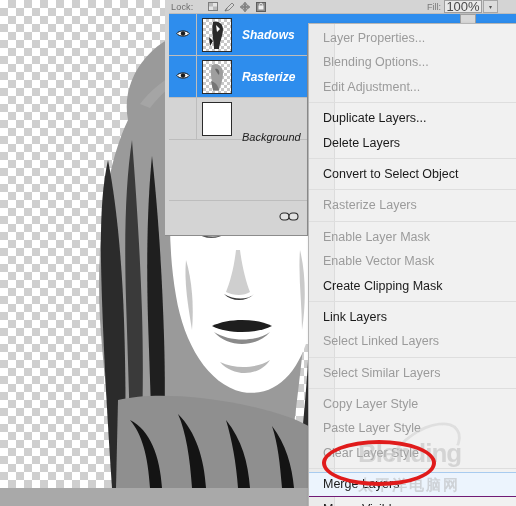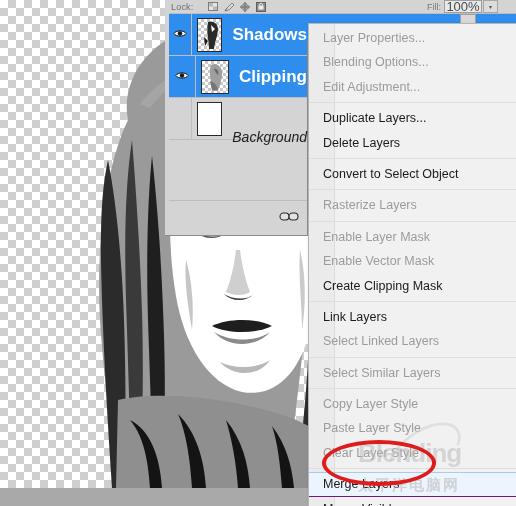--- a/index.html
+++ b/index.html
@@ -93,24 +93,24 @@
     background-image:
       linear-gradient(45deg,#c8c8c8 25%,transparent 25%,transparent 75%,#c8c8c8 75%),
       linear-gradient(45deg,#c8c8c8 25%,transparent 25%,transparent 75%,#c8c8c8 75%);
     background-size:6px 6px;background-position:0 0,3px 3px;
     position:relative;overflow:hidden;
   }
   .thumb.plain{
     background-image:none;background-color:#fff;
   }
   .layer-name{
-    margin-left:10px;font-size:17px;font-weight:bold;color:#ffffff;
+    margin-left:10px;font-size:12px;font-weight:bold;color:#ffffff;font-style:italic;
   }
   .layer-name.bg{
-    color:#1c1c1c;font-weight:normal;font-style:italic;font-size:14px;margin-top:36px;
+    color:#1c1c1c;font-weight:normal;font-style:italic;font-size:11px;margin-top:36px;
   }
   #selection-bar-top{
     position:absolute;left:307px;top:14px;width:209px;height:26px;
     background:#2e8ded;z-index:2;
   }
   #panel-scroll-btn{
     position:absolute;left:460px;top:14px;width:16px;height:26px;
     background:#d8d8d8;border:1px solid #a0a0a0;box-sizing:border-box;
     display:flex;align-items:center;justify-content:center;
     font-size:7px;color:#555;z-index:3;
@@ -339,21 +339,21 @@
         </svg>
       </span>
     </div>
     <div class="thumb">
       <svg width="28" height="32" viewBox="0 0 28 32">
         <path d="M9 4 C14 1 20 5 20 12 C20 20 17 25 16 30 L10 30 C10 22 6 12 9 4 Z" fill="#9e9e9e"></path>
         <path d="M12 8 C15 7 17 10 16 14 C14 12 13 10 12 8 Z" fill="#686868"></path>
         <path d="M8 20 C12 21 15 24 16 29 L10 29 Z" fill="#767676"></path>
       </svg>
     </div>
-    <div class="layer-name">Clipping</div>
+    <div class="layer-name">Rasterize</div>
   </div>
 
   <div class="layer-row unselected">
     <div class="eye-cell">
       <span class="eye"></span>
     </div>
     <div class="thumb plain"></div>
     <div class="layer-name bg">Background</div>
   </div>
 </div>

